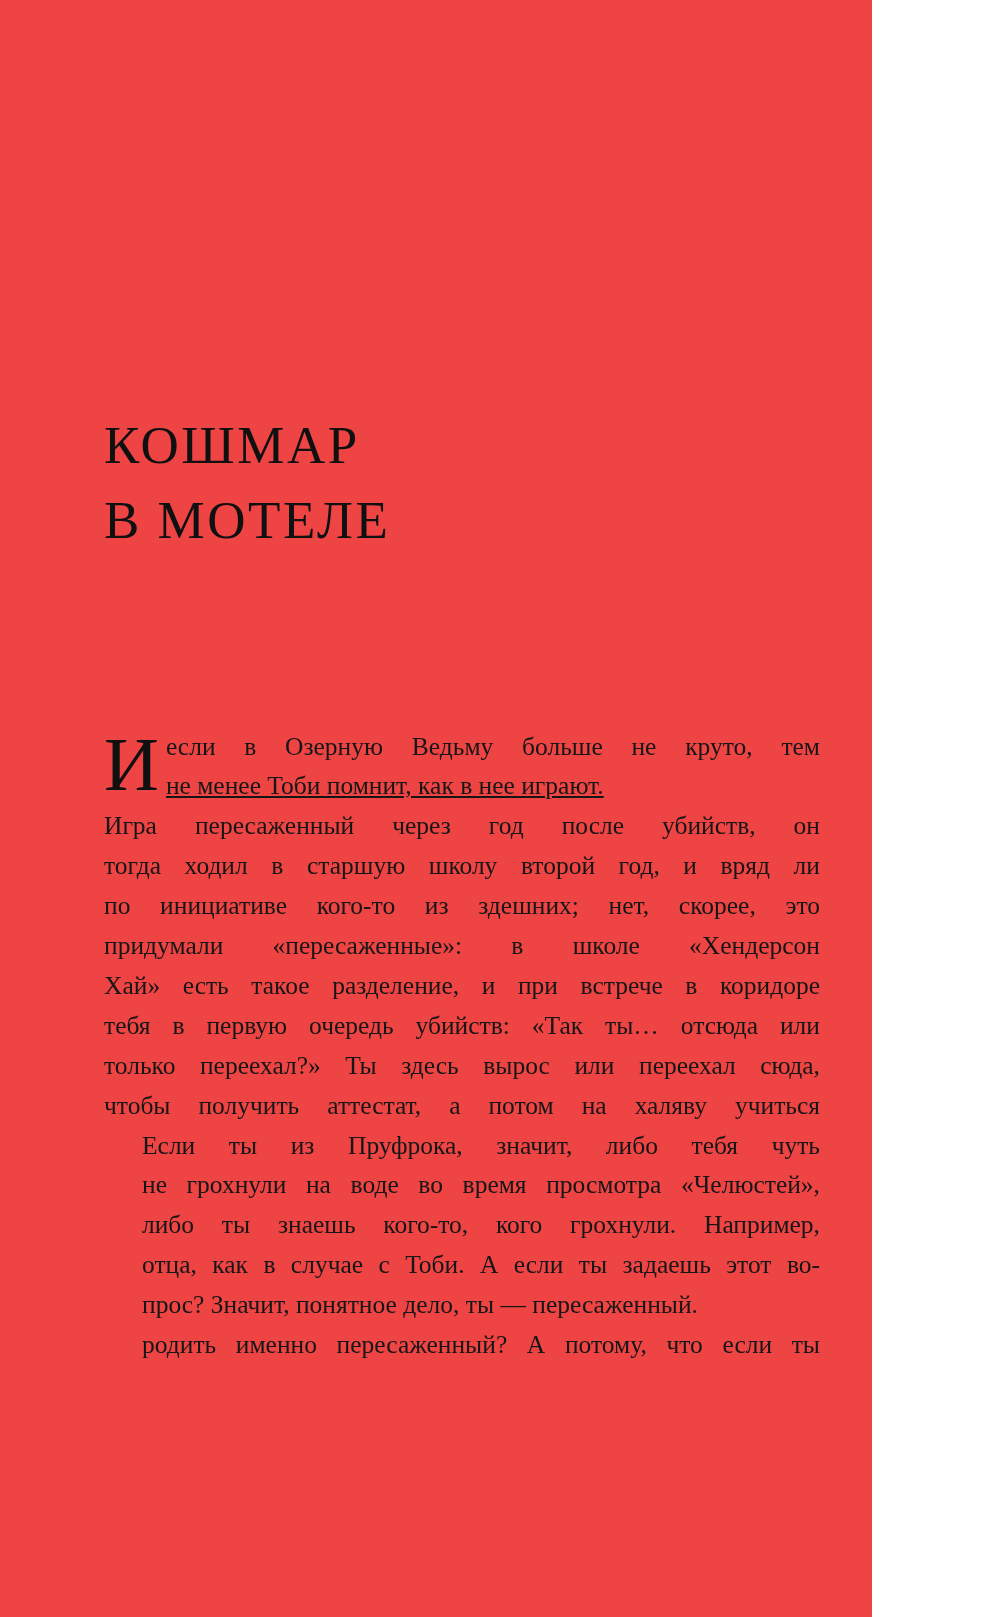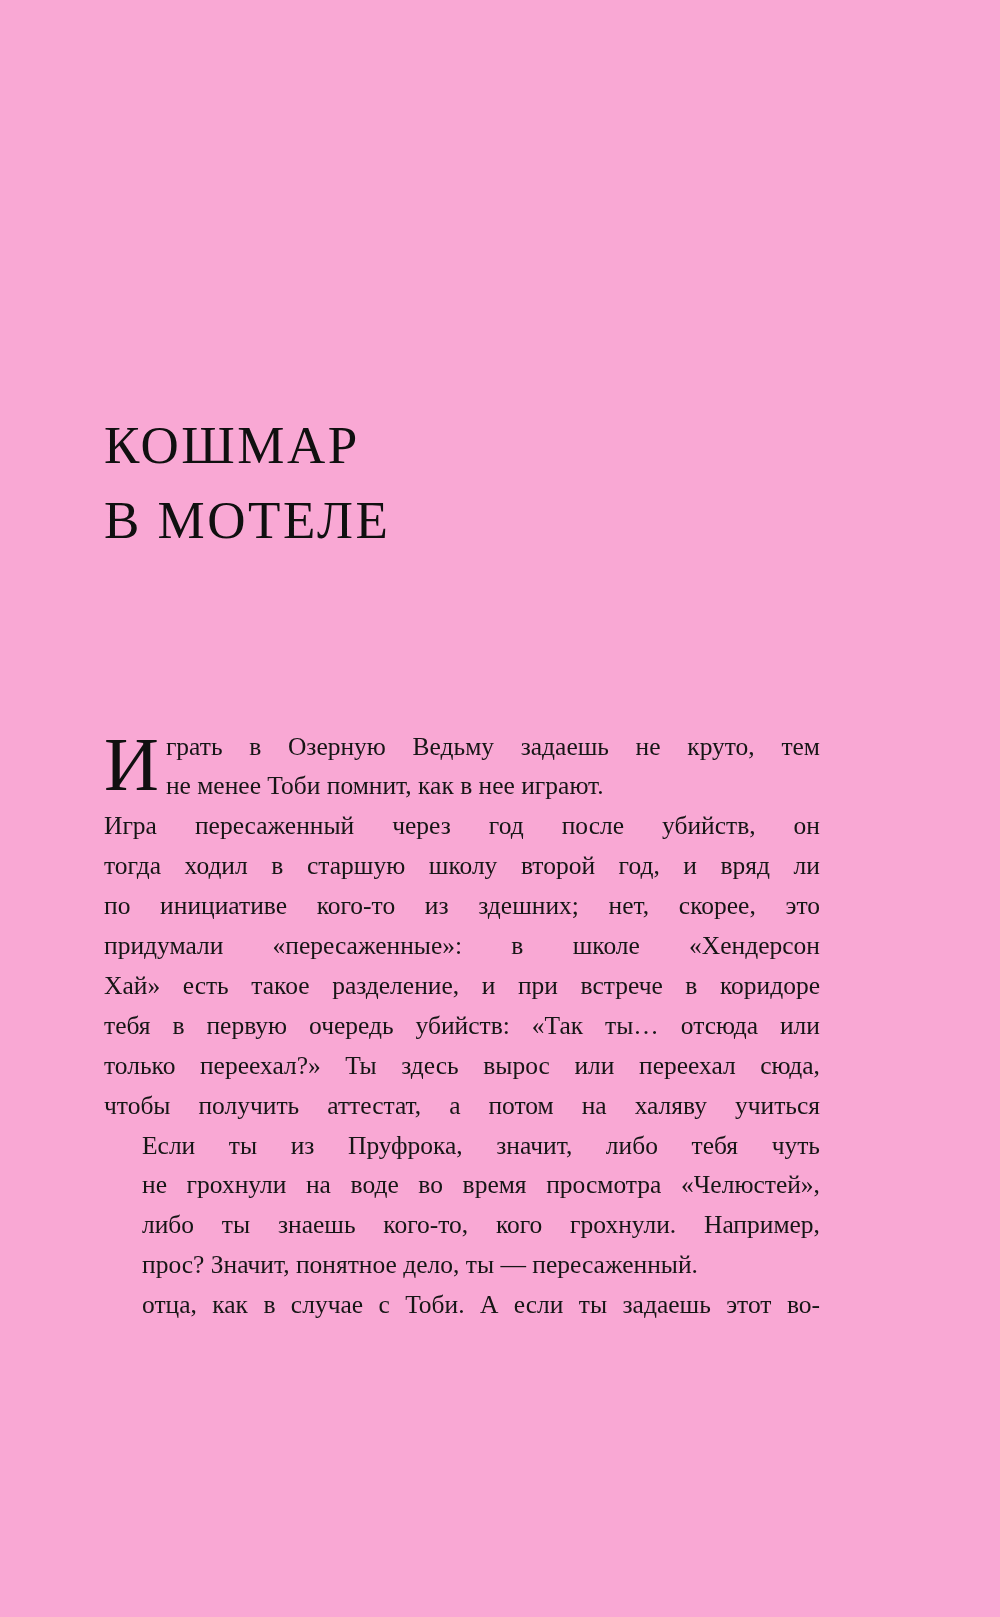--- a/index.html
+++ b/index.html
@@ -9,23 +9,23 @@
   }
   body {
     width: 1000px;
     height: 1617px;
     overflow: hidden;
     font-family: "Liberation Serif", "DejaVu Serif", serif;
     color: #141414;
   }
   .page {
     position: relative;
-    width: 1000px;
+    width: 872px;
     height: 1617px;
-    background: #f9a8d4;
+    background: #ef4444;
     box-sizing: border-box;
   }
   .content {
     position: absolute;
     left: 104px;
     top: 0;
     width: 716px;
   }
   .chapter-title {
     margin: 0;
@@ -73,20 +73,21 @@
     overflow: hidden;
   }
   .first-lines .ln {
     display: block;
     text-align: justify;
     text-align-last: justify;
     white-space: normal;
   }
   .first-lines .ln.last {
     text-align-last: left;
+    text-decoration: underline;
   }
   .just-line {
     display: block;
     text-align: justify;
     text-align-last: justify;
   }
   .just-line.last {
     text-align-last: left;
   }
 </style>
@@ -99,39 +100,40 @@
     <h1 class="chapter-title">
       <span class="line">КОШМАР</span>
       <span class="line">В МОТЕЛЕ</span>
     </h1>
 
     <div class="body-block">
 
       <p class="dropcap-para">
         <span class="dropcap">И</span>
         <span class="first-lines">
-          <span class="ln">грать в Озерную Ведьму задаешь не круто, тем</span>
+          <span class="ln">если в Озерную Ведьму больше не круто, тем</span>
           <span class="ln last">не менее Тоби помнит, как в нее играют.</span>
           <span class="ln">Игра пересаженный через год после убийств, он</span>
           <span class="ln">тогда ходил в старшую школу второй год, и вряд ли</span>
           <span class="ln">по инициативе кого-то из здешних; нет, скорее, это</span>
           <span class="ln">придумали «пересаженные»: в школе «Хендерсон</span>
           <span class="ln">Хай» есть такое разделение, и при встрече в коридоре</span>
           <span class="ln">тебя в первую очередь убийств: «Так ты… отсюда или</span>
           <span class="ln">только переехал?» Ты здесь вырос или переехал сюда,</span>
           <span class="ln">чтобы получить аттестат, а потом на халяву учиться</span>
         </span>
       </p>
 
       <p>
         <span class="just-line" style="text-indent:38px">Если ты из Пруфрока, значит, либо тебя чуть</span>
         <span class="just-line">не грохнули на воде во время просмотра «Челюстей»,</span>
         <span class="just-line">либо ты знаешь кого-то, кого грохнули. Например,</span>
+        <span class="just-line">отца, как в случае с Тоби. А если ты задаешь этот во-</span>
         <span class="just-line last">прос? Значит, понятное дело, ты — пересаженный.</span>
-        <span class="just-line">отца, как в случае с Тоби. А если ты задаешь этот во-</span>
       </p>
 
       <p>
+        <span class="just-line">родить именно пересаженный? А потому, что если ты</span>
       </p>
 
     </div>
   </div>
 </div>
 
 </body></html>

